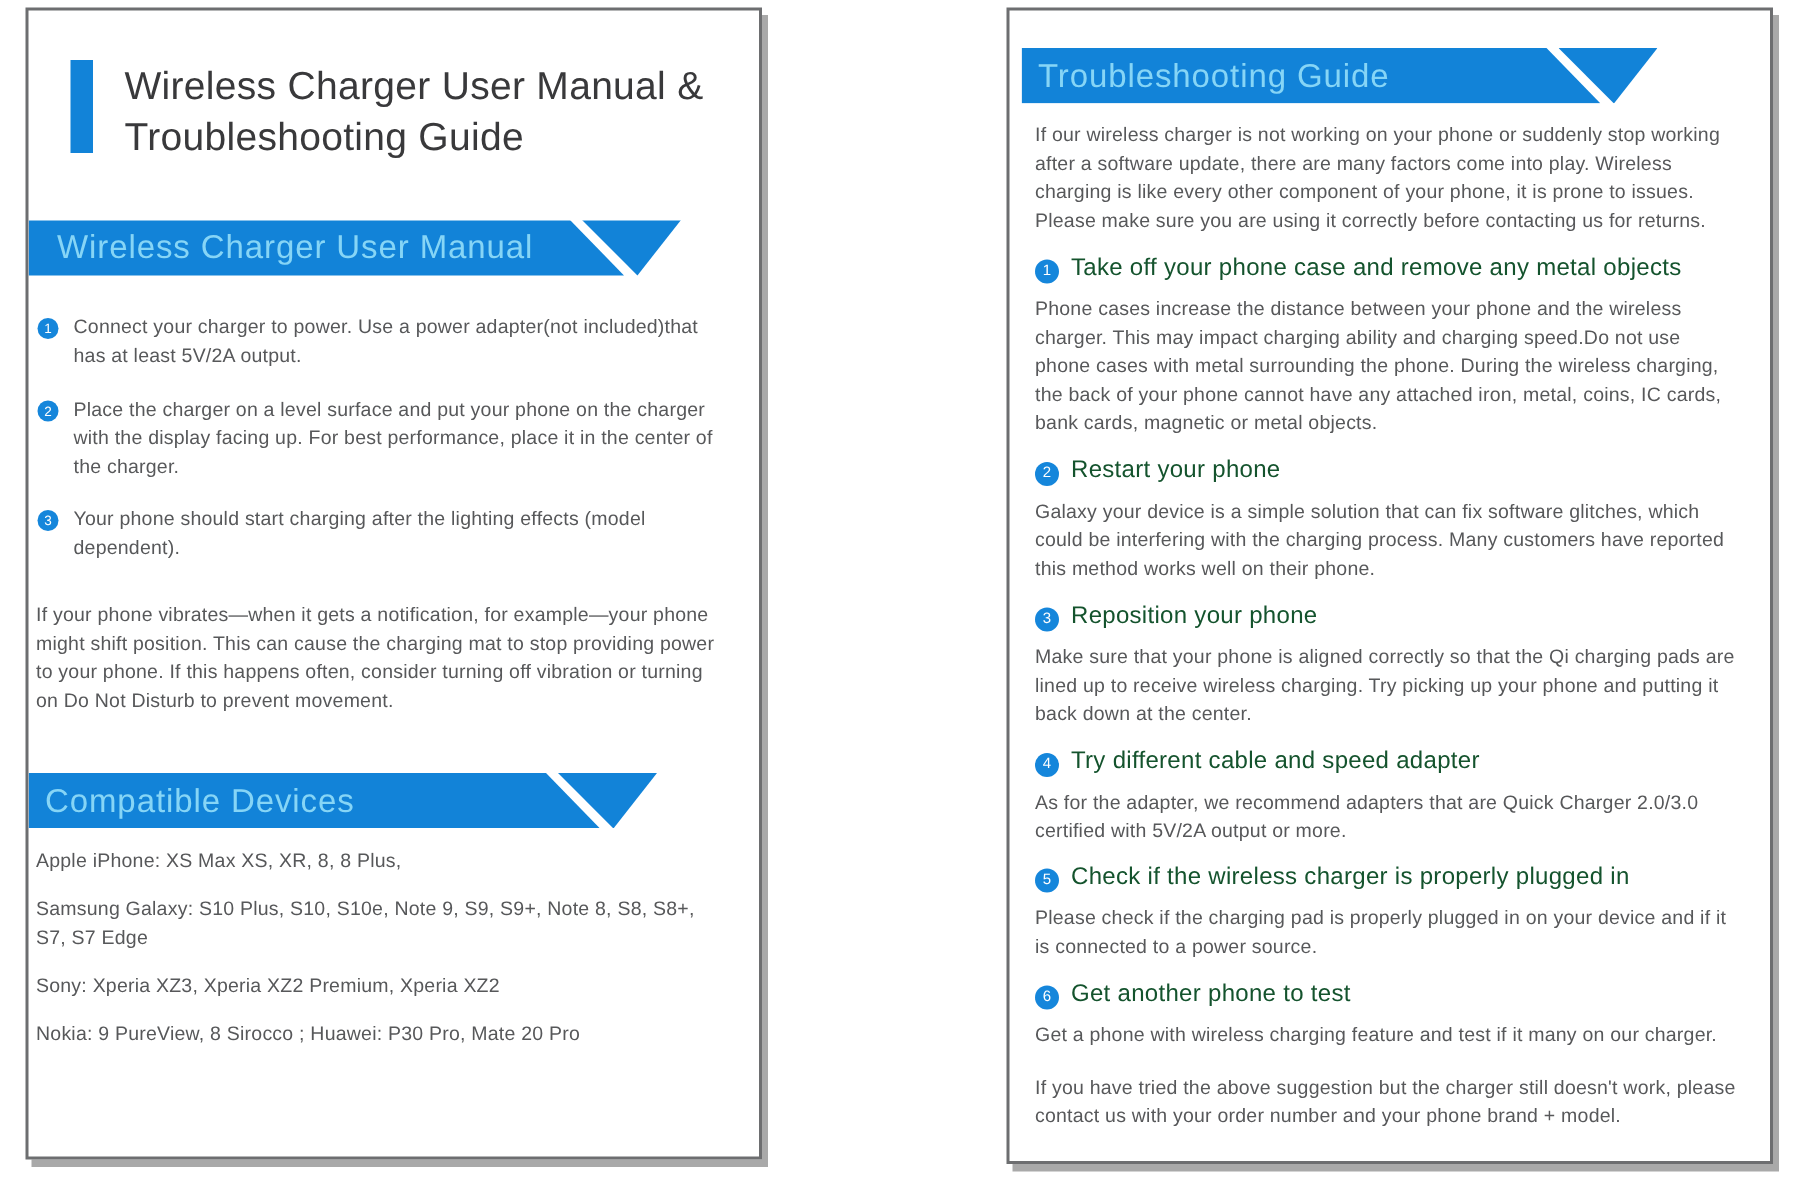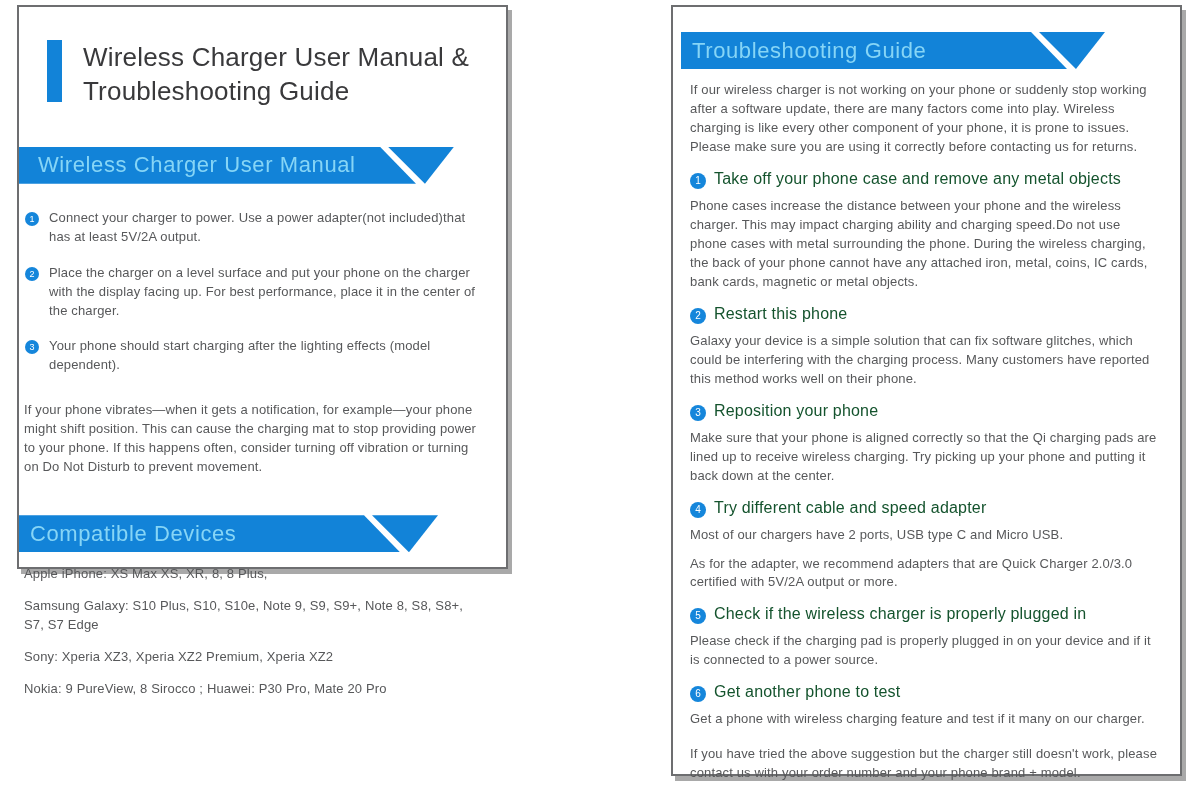--- a/index.html
+++ b/index.html
@@ -4,21 +4,21 @@
 <style>
   * { margin:0; padding:0; box-sizing:border-box; }
   html,body { width:1200px; height:790px; background:#ffffff; font-family:"Liberation Sans", sans-serif; }
   body { position:relative; overflow:hidden; }
 
   .page {
     position:absolute; top:5px; background:#fff;
     border:2px solid #6d6e70;
     box-shadow:4px 5px 0 0 #a9a9a9;
   }
-  .page-left  { left:17px;  width:491px; height:564px; }
+  .page-left  { left:17px;  width:491px; height:768px; }
   .page-right { left:671px; width:511px; height:771px; }
 
   
   .title-row { display:flex; align-items:flex-start; margin:33px 0 0 28px; }
   .title-accent { width:15px; height:62px; background:var(--banner-blue); margin-right:21px; flex:none; }
   .title-text { font-size:26px; line-height:1.32; color:#39393b; letter-spacing:0.2px; }
 
   
   .banner { position:relative; height:37px; }
   .banner .bar {
@@ -142,39 +142,38 @@
       <div class="ts-heading">
         <div class="badge">1</div>
         <div class="h-text">Take off your phone case and remove any metal objects</div>
       </div>
       <p class="body-text ts-para">Phone cases increase the distance between your phone and the wireless charger. This may impact charging ability and charging speed.Do not use phone cases with metal surrounding the phone. During the wireless charging, the back of your phone cannot have any attached iron, metal, coins, IC cards, bank cards, magnetic or metal objects.</p>
     </div>
 
     <div>
       <div class="ts-heading">
         <div class="badge">2</div>
-        <div class="h-text">Restart this phone</div>
+        <div class="h-text">Restart your phone</div>
       </div>
       <p class="body-text ts-para">Galaxy your device is a simple solution that can fix software glitches, which could be interfering with the charging process. Many customers have reported this method works well on their phone.</p>
     </div>
 
     <div>
       <div class="ts-heading">
         <div class="badge">3</div>
         <div class="h-text">Reposition your phone</div>
       </div>
       <p class="body-text ts-para">Make sure that your phone is aligned correctly so that the Qi charging pads are lined up to receive wireless charging. Try picking up your phone and putting it back down at the center.</p>
     </div>
 
     <div>
       <div class="ts-heading">
         <div class="badge">4</div>
         <div class="h-text">Try different cable and speed adapter</div>
       </div>
-      <p class="body-text ts-para">Most of our chargers have 2 ports, USB type C and Micro USB.</p>
       <p class="body-text ts-para">As for the adapter, we recommend adapters that are Quick Charger 2.0/3.0 certified with 5V/2A output or more.</p>
     </div>
 
     <div>
       <div class="ts-heading">
         <div class="badge">5</div>
         <div class="h-text">Check if the wireless charger is properly plugged in</div>
       </div>
       <p class="body-text ts-para">Please check if the charging pad is properly plugged in on your device and if it is connected to a power source.</p>
     </div>

